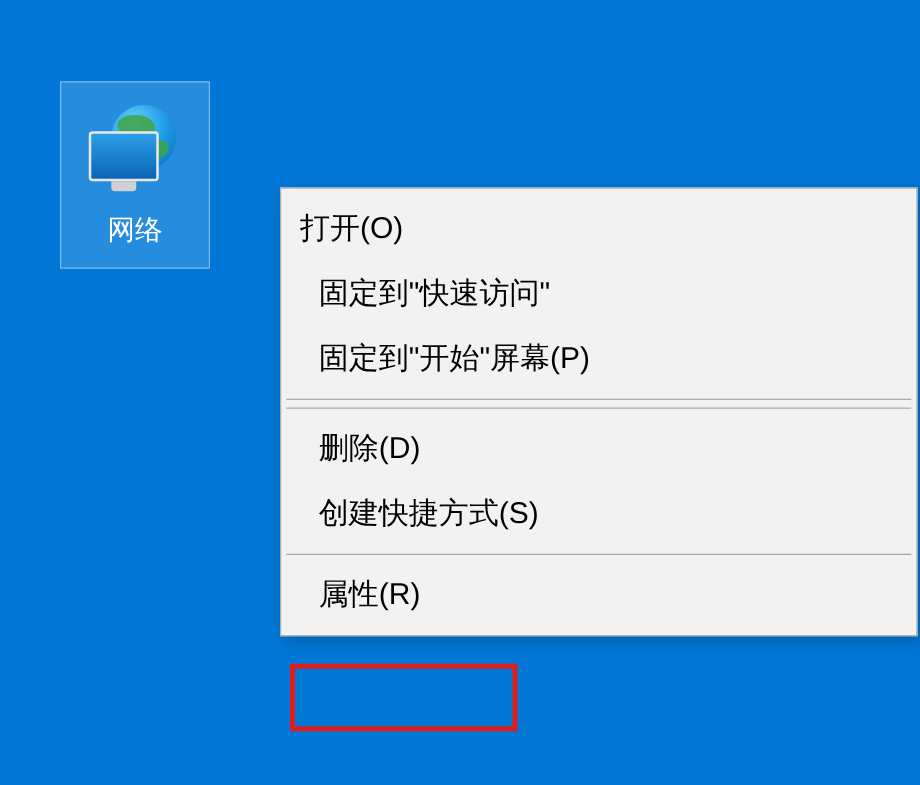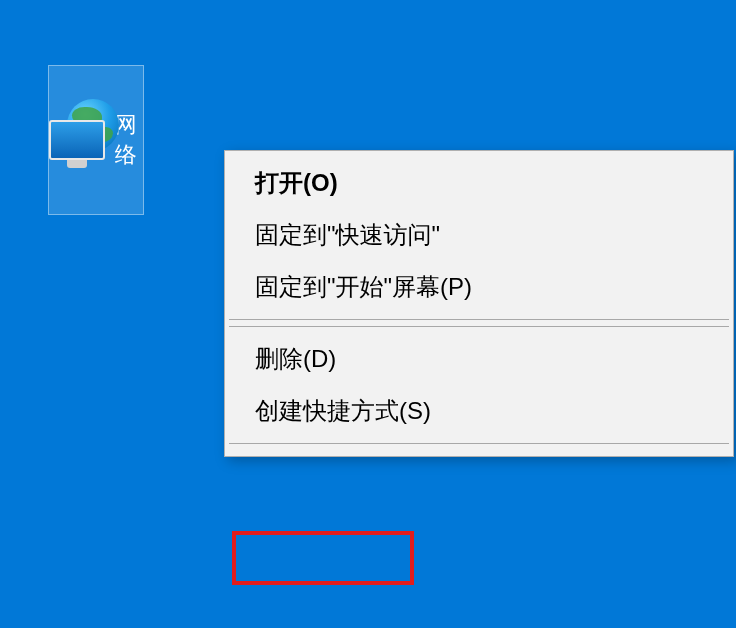--- a/index.html
+++ b/index.html
@@ -8,26 +8,26 @@
       height: 628px;
       background: #0178d7;
       font-family: "Microsoft YaHei", "Segoe UI", sans-serif;
       position: relative;
       overflow: hidden;
     }
     .desktop-icon {
       position: absolute;
       left: 48px;
       top: 65px;
-      width: 96px;
+      width: 120px;
       height: 150px;
       background: rgba(255,255,255,0.15);
       border: 1px solid rgba(255,255,255,0.4);
       display: flex;
-      flex-direction: row;
+      flex-direction: column;
       align-items: center;
       justify-content: center;
       cursor: pointer;
     }
     .icon-graphic {
       width: 75px;
       height: 75px;
       position: relative;
       margin-bottom: 12px;
     }
@@ -100,21 +100,22 @@
       padding: 6px 0;
     }
     .menu-item {
       padding: 8px 30px;
       font-size: 24px;
       color: #000000;
       cursor: pointer;
       line-height: 1.5;
     }
     .menu-item.bold {
-      font-weight: bold;
+      font-weight: normal;
+      padding-left: 15px;
     }
     .menu-divider {
       height: 1px;
       background: #a8a8a8;
       margin: 6px 4px;
     }
     .highlight-box {
       position: absolute;
       border: 4px solid #e21c1c;
       pointer-events: none;
@@ -139,15 +140,16 @@
 
 <div class="context-menu">
   <div class="menu-item bold">打开(O)</div>
   <div class="menu-item">固定到"快速访问"</div>
   <div class="menu-item">固定到"开始"屏幕(P)</div>
   <div class="menu-divider"></div>
   <div class="menu-divider"></div>
   <div class="menu-item">删除(D)</div>
   <div class="menu-item">创建快捷方式(S)</div>
   <div class="menu-divider"></div>
+  <div class="menu-item">属性(R)</div>
 </div>
 
 <div class="highlight-box highlight-properties"></div>
 
 </body></html>

